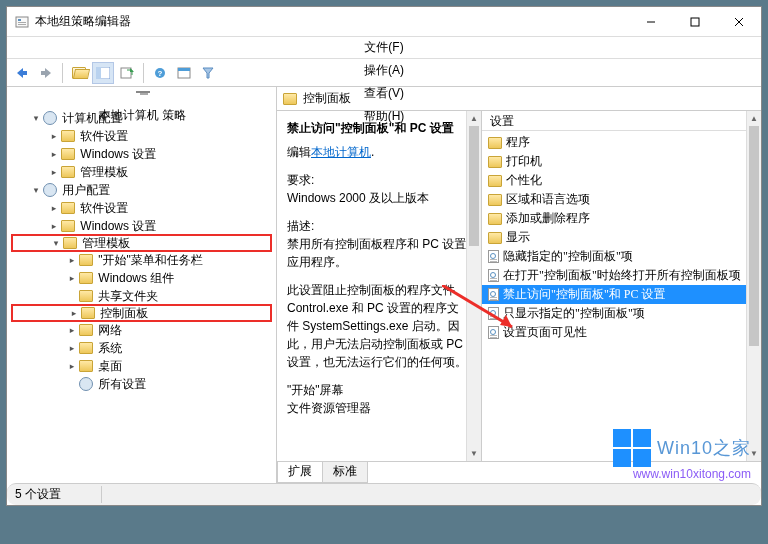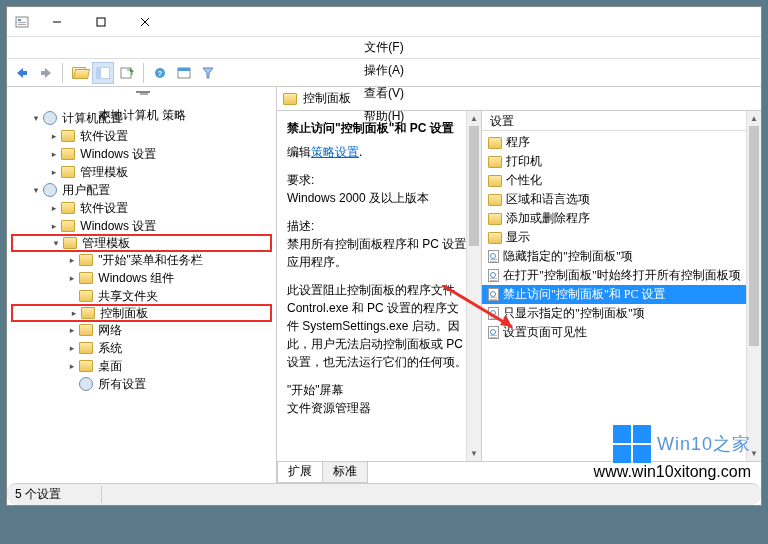--- a/index.html
+++ b/index.html
@@ -58,21 +58,21 @@
 .ic-doc:before{content:'';position:absolute;top:2px;left:1px;width:4px;height:4px;border:1px solid #5a90c0;border-radius:50%;}
 .ic-doc:after{content:'';position:absolute;top:8px;left:1px;right:1px;height:1px;background:#bbb;box-shadow:0 2px 0 #bbb;}
 
 
 .arrow { position: absolute; left: 435px; top: 278px; width: 80px; height: 60px; pointer-events: none; z-index: 5;}
 
 
 .watermark { position: absolute; right: 10px; bottom: 24px; text-align: right; z-index: 10; }
 .watermark .row1 { display: flex; align-items: center; gap: 6px; justify-content: flex-end; }
 .watermark .wtitle { font-size: 18px; font-weight: 300; color: #5897d6; letter-spacing: 1px; }
-.watermark .wsub { font-size: 16px; color: #000000; }
+.watermark .wsub { font-size: 12px; color: #8b5cf6; }
 .winlogo { display: grid; grid-template-columns: 18px 18px; grid-template-rows: 18px 18px; gap: 2px; }
 .winlogo div { background: #1e90ff; }
 
 
 .sb { position:absolute; right:0; top:0; bottom:0; width:15px; background:#f0f0f0; border-left:1px solid #ddd;}
 .sb .thumb{ position:absolute; left:2px; right:2px; background:#c6c6c6;}
 .sb .arrowup,.sb .arrowdn{position:absolute;left:0;right:0;height:15px;display:flex;align-items:center;justify-content:center;font-size:8px;color:#666;}
 .sb .arrowup{top:0;} .sb .arrowdn{bottom:0;}
 </style>
 </head>
@@ -82,20 +82,21 @@
 
   <div class="titlebar">
     <span class="icon-app">
       <svg width="14" height="14">
           <rect x="1" y="2" width="12" height="10" fill="#f8f8f8" stroke="#888"></rect>
           <rect x="3" y="4" width="3" height="2" fill="#5a90c0"></rect>
           <rect x="3" y="7" width="8" height="1" fill="#aaa"></rect>
           <rect x="3" y="9" width="8" height="1" fill="#aaa"></rect>
         </svg>
     </span>
+    <span class="title">本地组策略编辑器</span>
     <div class="winbtns">
       <div class="winbtn">
           <svg width="10" height="10">
             <line x1="1" y1="5" x2="9" y2="5" stroke="#000"></line>
           </svg>
         </div>
       <div class="winbtn">
           <svg width="10" height="10">
             <rect x="1" y="1" width="8" height="8" fill="none" stroke="#000"></rect>
           </svg>
@@ -191,21 +192,21 @@
     </div>
 
     <div class="right">
       <div class="right-header">
         <span class="ic-folder"></span>
         <span>控制面板</span>
       </div>
       <div class="right-body">
         <div class="detail">
           <h4>禁止访问"控制面板"和 PC 设置</h4>
-          <div><span>编辑</span><a href="#">策略设置</a>.</div>
+          <div><span>编辑</span><a href="#">本地计算机</a>.</div>
           <div class="sect">
             <div>要求:</div>
             <div>Windows 2000 及以上版本</div>
           </div>
           <div class="sect">
             <div>描述:</div>
             <div>禁用所有控制面板程序和 PC 设置应用程序。</div>
           </div>
           <div class="sect">此设置阻止控制面板的程序文件 Control.exe 和 PC 设置的程序文件 SystemSettings.exe 启动。因此，用户无法启动控制面板或 PC 设置，也无法运行它们的任何项。</div>
           <div class="sect">

